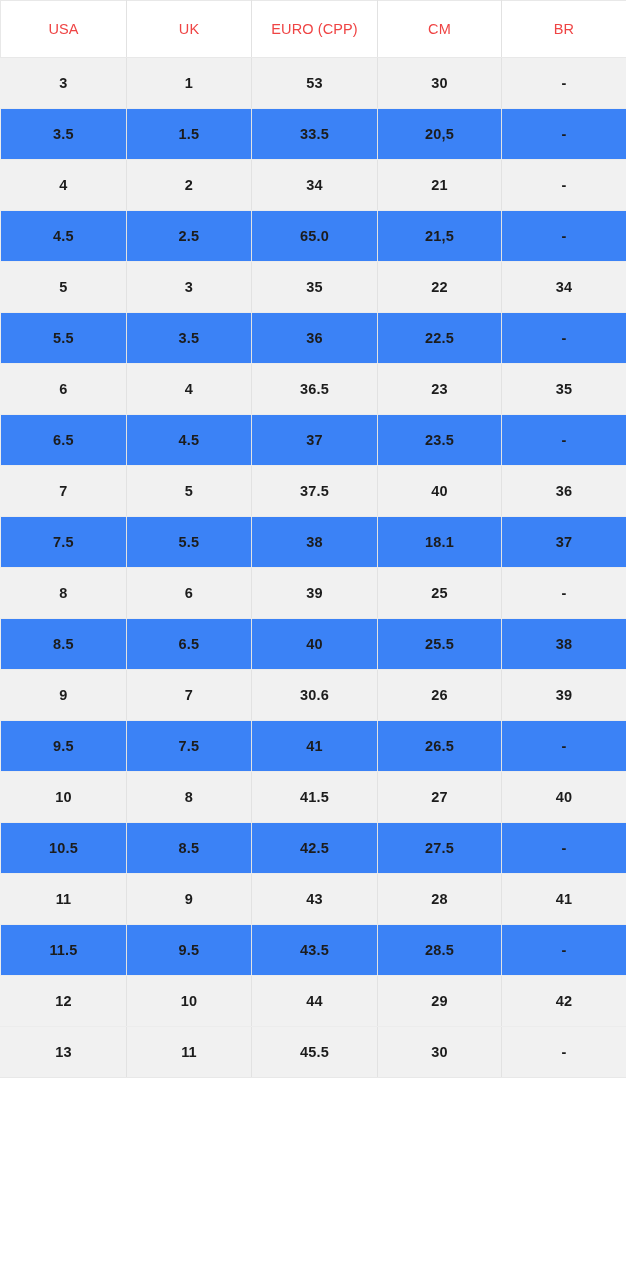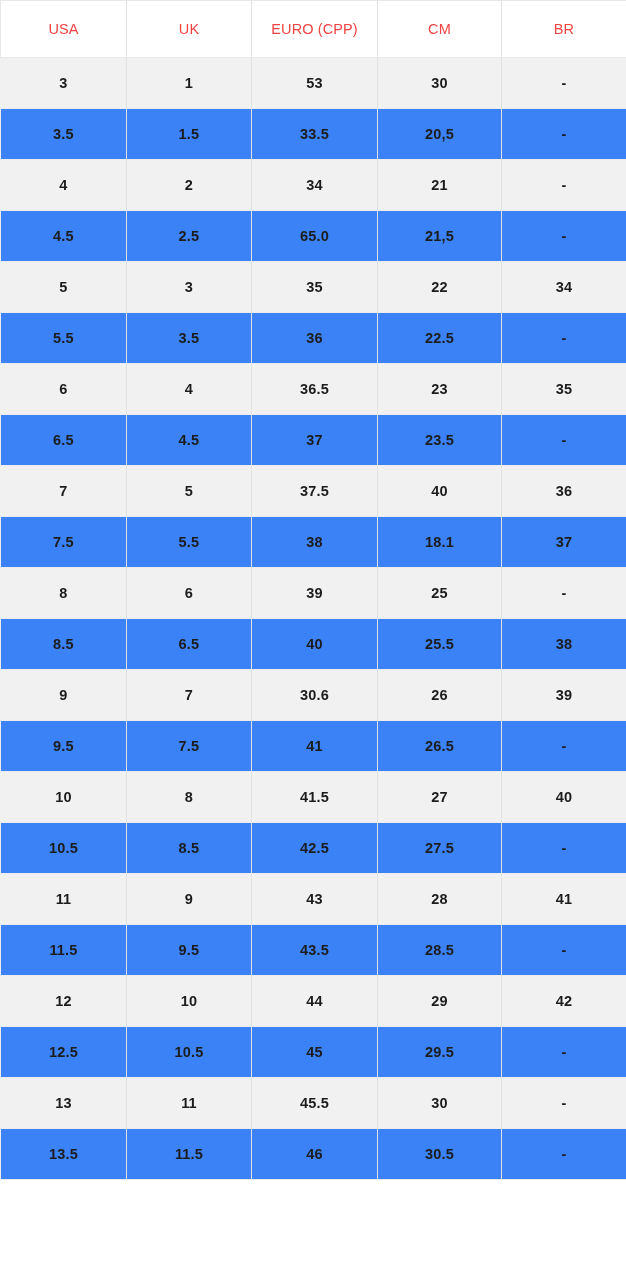--- a/index.html
+++ b/index.html
@@ -248,36 +248,22 @@
           <td>28.5</td>
           <td class="cell-empty">-</td>
         </tr>
         <tr class="row-shaded">
           <td>12</td>
           <td>10</td>
           <td>44</td>
           <td>29</td>
           <td>42</td>
         </tr>
-        <tr class="row-plain">
-          <td>12.5</td>
-          <td>10.5</td>
-          <td>45</td>
-          <td>29.5</td>
-          <td class="cell-empty">-</td>
-        </tr>
         <tr class="row-shaded">
           <td>13</td>
           <td>11</td>
           <td>45.5</td>
           <td>30</td>
           <td class="cell-empty">-</td>
         </tr>
-        <tr class="row-plain">
-          <td>13.5</td>
-          <td>11.5</td>
-          <td>46</td>
-          <td>30.5</td>
-          <td class="cell-empty">-</td>
-        </tr>
       </tbody>
   </table>
 </div>
 
 </body></html>

